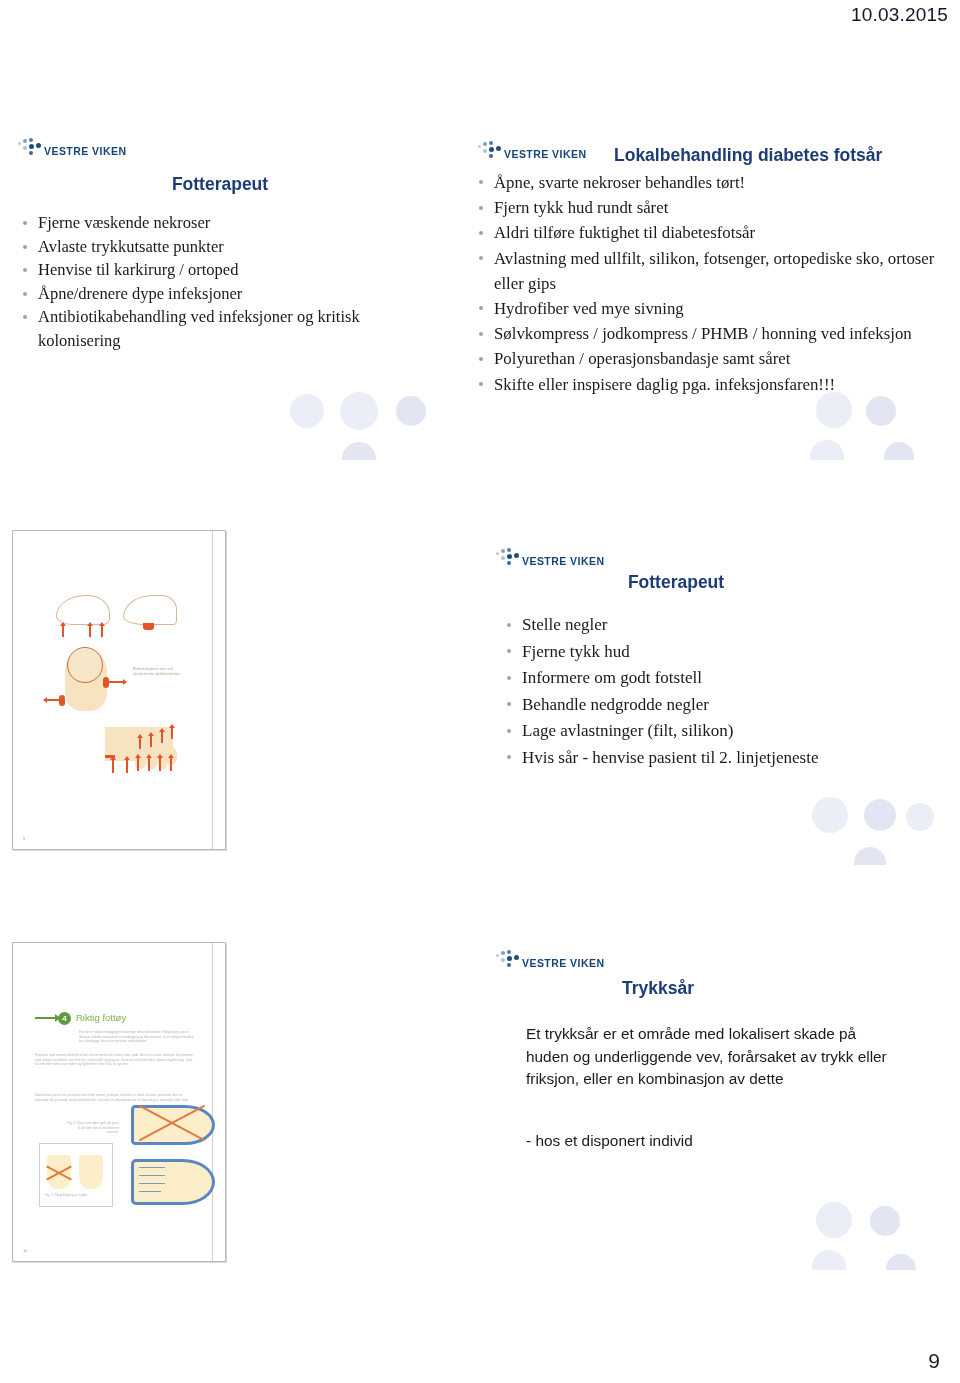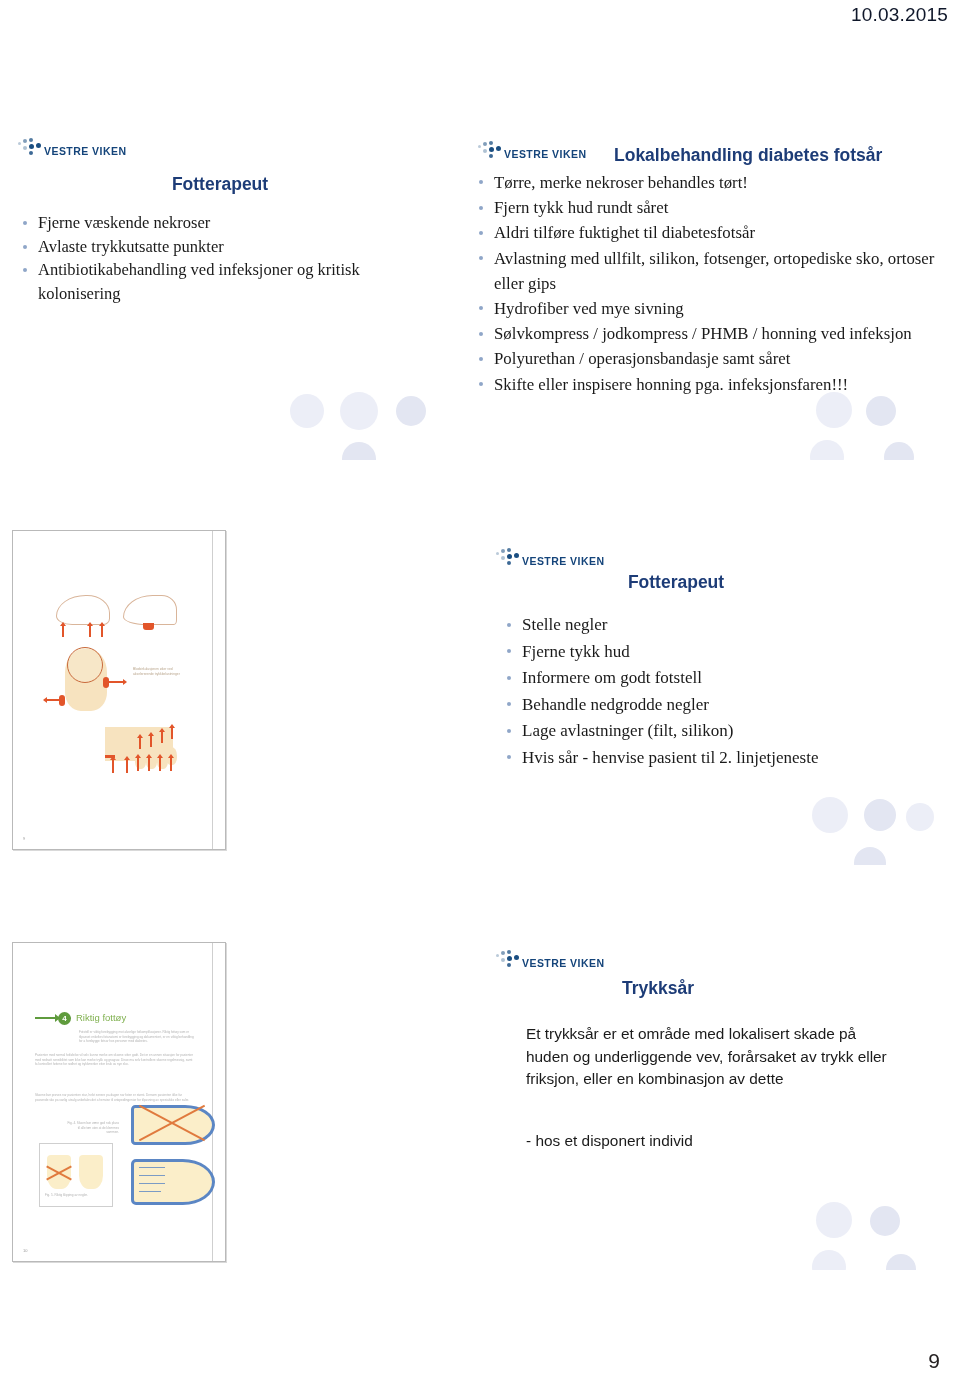--- a/index.html
+++ b/index.html
@@ -175,20 +175,22 @@
         <i style="left:11px;top:6px;width:5px;height:5px;opacity:1"></i>
         <i style="left:11px;top:13px;width:4px;height:4px;opacity:.85"></i>
         <i style="left:18px;top:5px;width:5px;height:5px;opacity:1"></i>
       </span>
       <span class="logo-txt">VESTRE VIKEN</span>
     </div>
     <div class="slide-title">Fotterapeut</div>
     <ul class="bullets">
       <li>Fjerne væskende nekroser</li>
       <li>Avlaste trykkutsatte punkter</li>
+      <li>Henvise til karkirurg / ortoped</li>
+      <li>Åpne/drenere dype infeksjoner</li>
       <li>Antibiotikabehandling ved infeksjoner og kritisk kolonisering</li>
     </ul>
     <div class="slide-deco">
       <span class="deco-c" style="left:290px;top:2px;width:34px;height:34px;"></span>
       <span class="deco-c" style="left:340px;top:0px;width:38px;height:38px;"></span>
       <span class="deco-c v2" style="left:396px;top:4px;width:30px;height:30px;"></span>
       <span class="deco-c v2" style="left:342px;top:50px;width:34px;height:34px;"></span>
     </div>
   </div>
 
@@ -200,28 +202,28 @@
         <i style="left:5px;top:8px;width:4px;height:4px;opacity:.35"></i>
         <i style="left:11px;top:0px;width:4px;height:4px;opacity:.75"></i>
         <i style="left:11px;top:6px;width:5px;height:5px;opacity:1"></i>
         <i style="left:11px;top:13px;width:4px;height:4px;opacity:.85"></i>
         <i style="left:18px;top:5px;width:5px;height:5px;opacity:1"></i>
       </span>
       <span class="logo-txt">VESTRE VIKEN</span>
     </div>
     <div class="slide-title">Lokalbehandling diabetes fotsår</div>
     <ul class="bullets">
-      <li>Tørre, merke nekroser behandles tørt!</li>
+      <li>Åpne, svarte nekroser behandles tørt!</li>
       <li>Fjern tykk hud rundt såret</li>
       <li>Aldri tilføre fuktighet til diabetesfotsår</li>
       <li>Avlastning med ullfilt, silikon, fotsenger, ortopediske sko, ortoser eller gips</li>
       <li>Hydrofiber ved mye sivning</li>
       <li>Sølvkompress / jodkompress / PHMB / honning ved infeksjon</li>
       <li>Polyurethan / operasjonsbandasje samt såret</li>
-      <li>Skifte eller inspisere honning pga. infeksjonsfaren!!!</li>
+      <li>Skifte eller inspisere daglig pga. infeksjonsfaren!!!</li>
     </ul>
     <div class="slide-deco">
       <span class="deco-c" style="left:350px;top:0px;width:36px;height:36px;"></span>
       <span class="deco-c v2" style="left:400px;top:4px;width:30px;height:30px;"></span>
       <span class="deco-c" style="left:344px;top:48px;width:34px;height:34px;"></span>
       <span class="deco-c v2" style="left:418px;top:50px;width:30px;height:30px;"></span>
     </div>
   </div>
 
   <div class="scan" id="scan-pressure">

